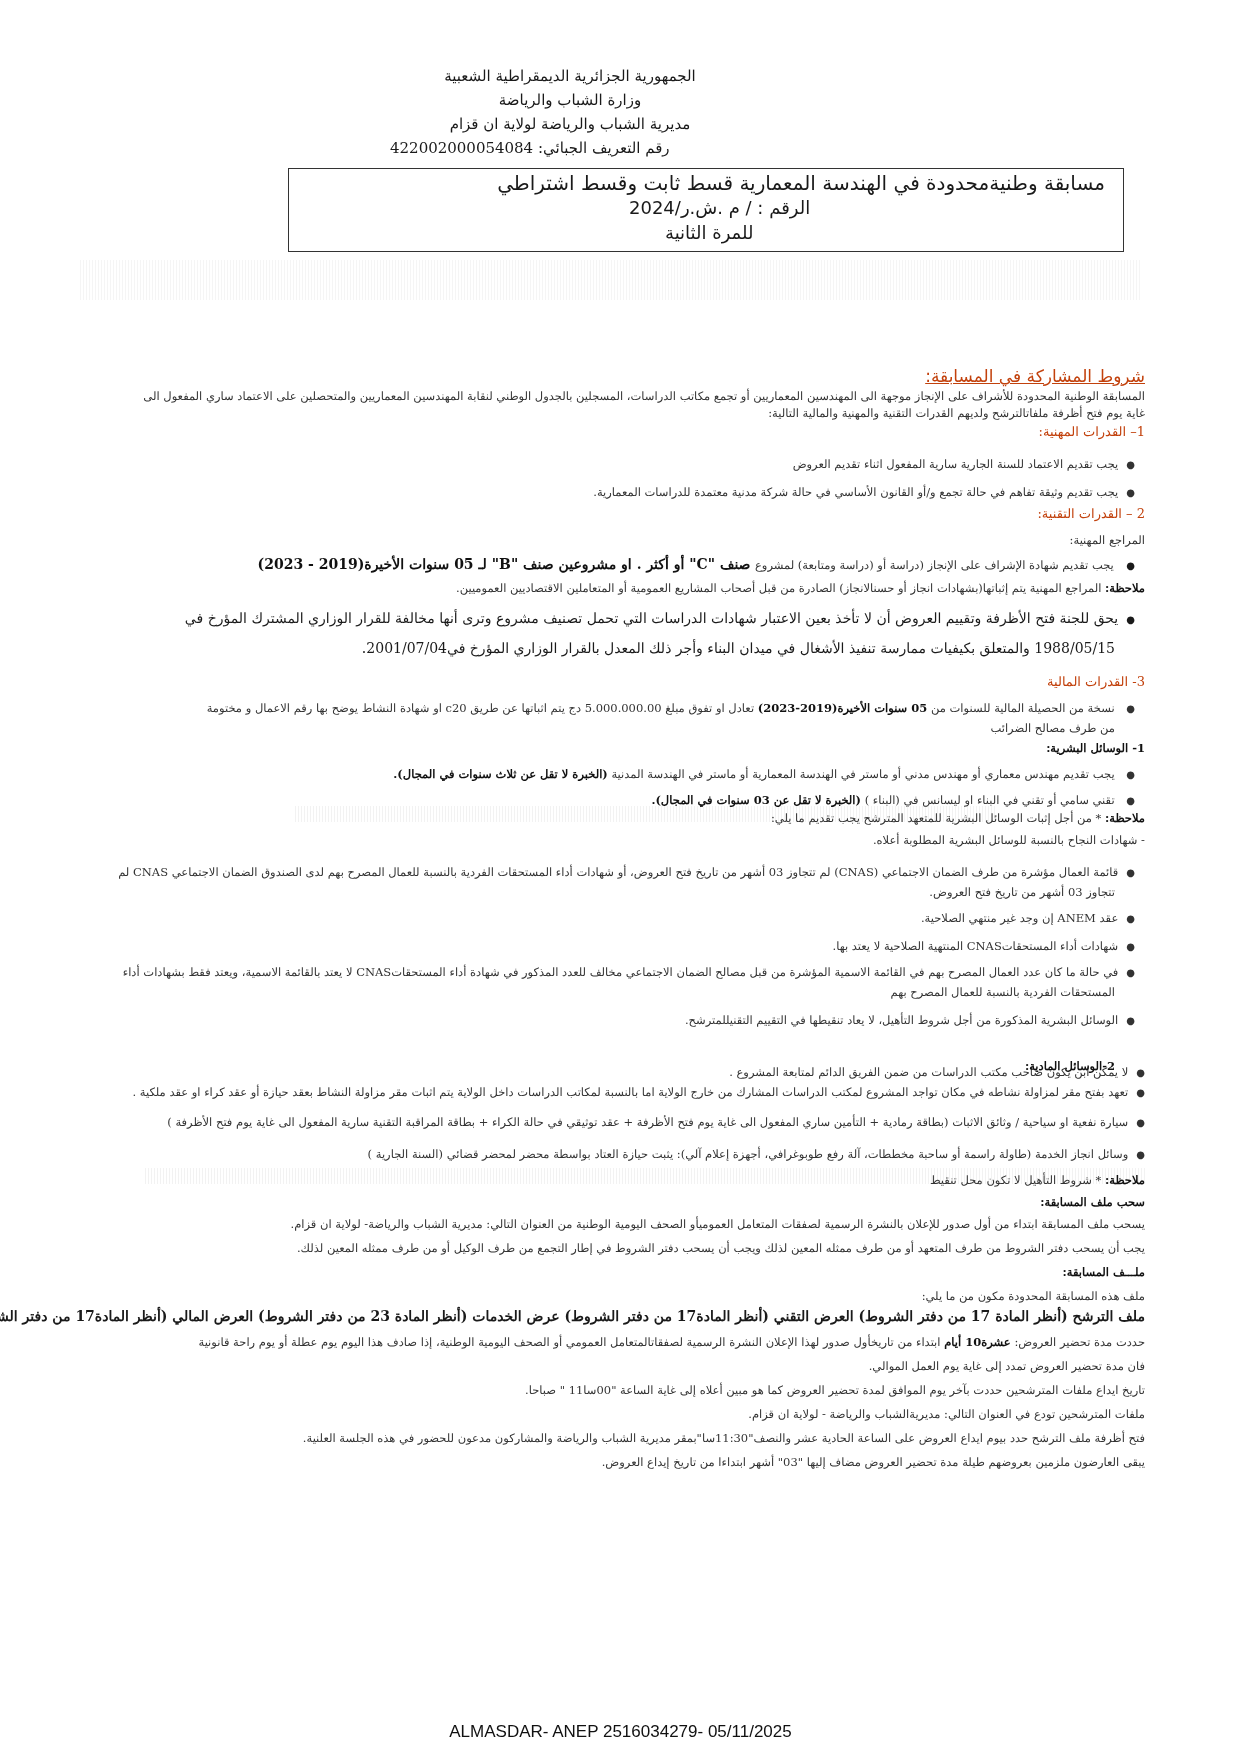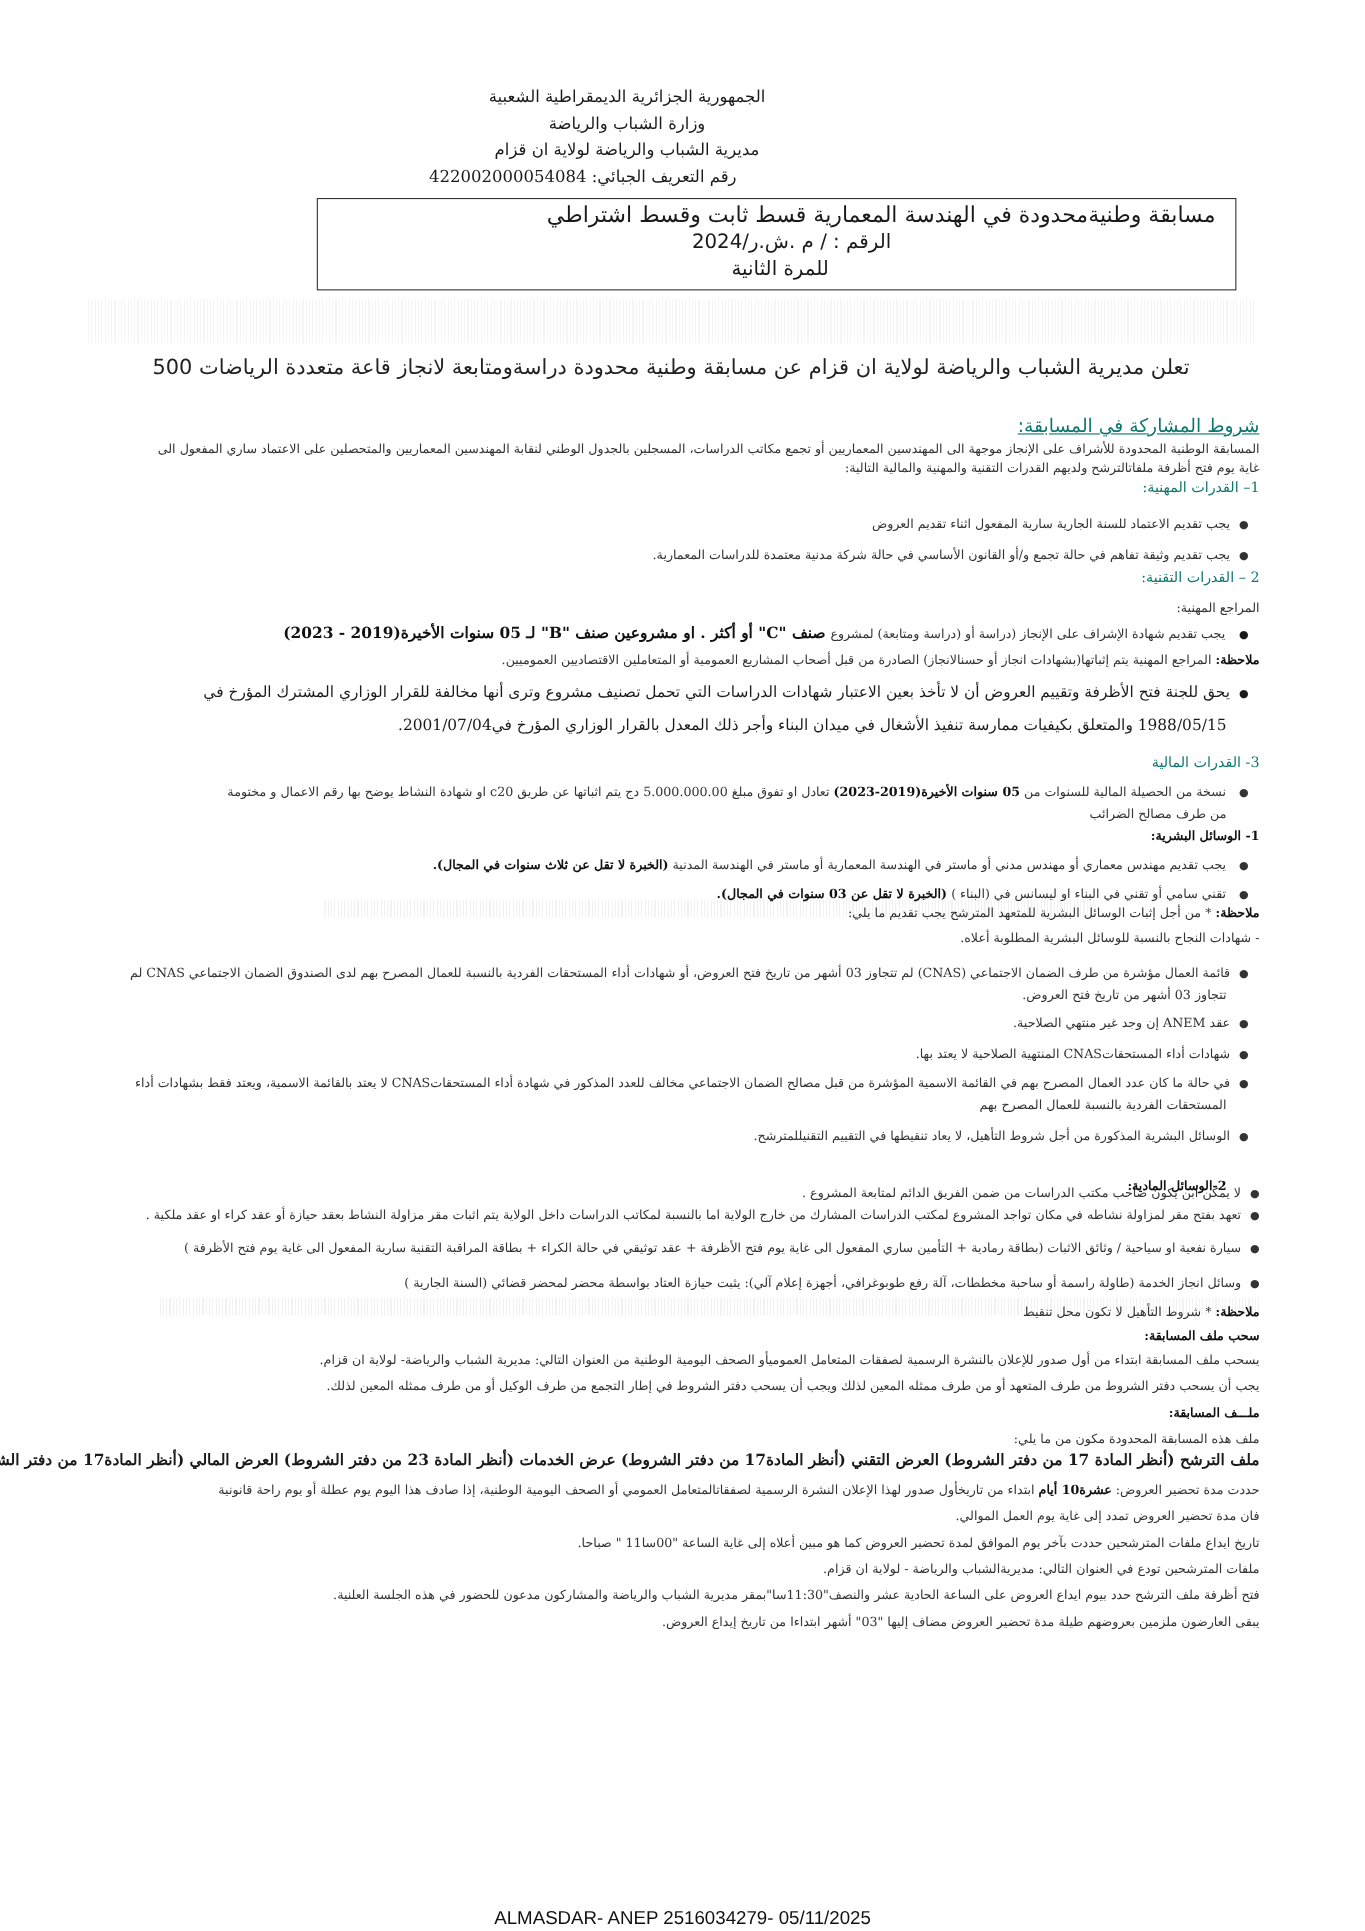--- a/index.html
+++ b/index.html
@@ -1,32 +1,32 @@
 <!DOCTYPE html>
 <html><head>
   <meta charset="utf-8">
   <style>
     html, body { margin: 0; padding: 0; background: #ffffff; }
     body { width: 1241px; height: 1755px; position: relative; overflow: hidden; color: #1a1a1a; font-family: "DejaVu Serif", serif; }
-    .page { position: absolute; left: 0; top: 14px; width: 1241px; height: 1391px; }
+    .page { position: absolute; left: 0; top: 2px; width: 1241px; height: 1391px; }
     .rtl { direction: rtl; unicode-bidi: plaintext; }
     .hdr { position: absolute; left: 380px; width: 380px; top: 62px; text-align: center; font-size: 15px; line-height: 24px; }
     .hdr div { white-space: nowrap; }
     .titlebox { position: absolute; left: 288px; top: 166px; width: 836px; height: 84px; border: 1.5px solid #333; box-sizing: border-box; }
     .titlebox .t1 { position: absolute; right: 18px; top: 2px; font-family: "DejaVu Sans", sans-serif; font-size: 20px; white-space: nowrap; }
     .titlebox .t2 { position: absolute; left: 340px; top: 28px; font-family: "DejaVu Sans", sans-serif; font-size: 18px; white-space: nowrap; }
     .titlebox .t3 { position: absolute; left: 376px; top: 53px; font-family: "DejaVu Sans", sans-serif; font-size: 18px; white-space: nowrap; }
     .project { position: absolute; left: 0; width: 1241px; top: 268px; text-align: center; font-size: 19px; font-weight: bold; }
     .noise { position: absolute; left: 80px; top: 258px; width: 1060px; height: 40px; background: repeating-linear-gradient(90deg, rgba(0,0,0,0.04) 0 1px, transparent 1px 3px); }
     .announce { position: absolute; left: 80px; width: 1060px; top: 304px; font-family: "DejaVu Sans", sans-serif; font-size: 19px; line-height: 32px; text-align: center; color: #222; }
     .body { position: absolute; left: 80px; width: 1065px; top: 366px; font-size: 11.5px; line-height: 16px; color: #333; }
     .line { position: absolute; right: 0; white-space: nowrap; }
     .b { font-weight: bold; color: #111; }
     .u { text-decoration: underline; }
-    .sec { font-size: 13px; color: #0f766e; text-align: right; }
+    .sec { font-size: 13px; color: #c2410c; text-align: right; }
     .big { font-size: 14px; color: #1a1a1a; }
     .bul::before { content: "●"; margin-left: 8px; font-size: 10px; }
     .footer { position: absolute; left: 0; width: 1241px; top: 1720px; text-align: center; font-family: "Liberation Sans", sans-serif; font-size: 17px; color: #111; }
     .grayband { position: absolute; background: repeating-linear-gradient(90deg, rgba(0,0,0,0.05) 0 1px, transparent 1px 3px); height: 16px; }
   </style>
 </head>
 <body>
 
 <div class="page">
 
@@ -42,21 +42,20 @@
 
   <div class="titlebox">
     <div class="t1 rtl">مسابقة وطنيةمحدودة في الهندسة المعمارية قسط ثابت وقسط اشتراطي</div>
     <div class="t2 rtl">الرقم :      / م .ش.ر/2024</div>
     <div class="t3 rtl">للمرة الثانية</div>
   </div>
 
   <div class="noise"></div>
 
   <div class="announce rtl">
-    <div>تعلن مديرية الشباب والرياضة لولاية ان قزام عن مسابقة وطنية محدودة دراسةومتابعة لانجاز قاعة متعددة الرياضات 500</div>
   </div>
 
   <div class="body rtl">
     <div class="line sec u" style="top:0px; font-size:17px; font-family:'DejaVu Sans',sans-serif;">شروط المشاركة في المسابقة:</div>
     <div class="line" style="top:20px;">المسابقة الوطنية المحدودة للأشراف على الإنجاز موجهة الى المهندسين المعماريين أو تجمع مكاتب الدراسات، المسجلين بالجدول الوطني لنقابة المهندسين المعماريين والمتحصلين على الاعتماد ساري المفعول الى</div>
     <div class="line" style="top:37px;">غاية يوم فتح أظرفة ملفاتالترشح ولديهم القدرات التقنية والمهنية والمالية التالية:</div>
     <div class="line sec" style="top:56px;">1– القدرات المهنية:</div>
     <div class="line bul" style="top:88px; right:10px;">يجب تقديم الاعتماد للسنة الجارية سارية المفعول اثناء تقديم العروض</div>
     <div class="line bul" style="top:116px; right:10px;">يجب تقديم وثيقة تفاهم في حالة تجمع و/أو القانون الأساسي في حالة شركة مدنية معتمدة للدراسات المعمارية.</div>
     <div class="line sec" style="top:138px;">2 – القدرات التقنية:</div>

